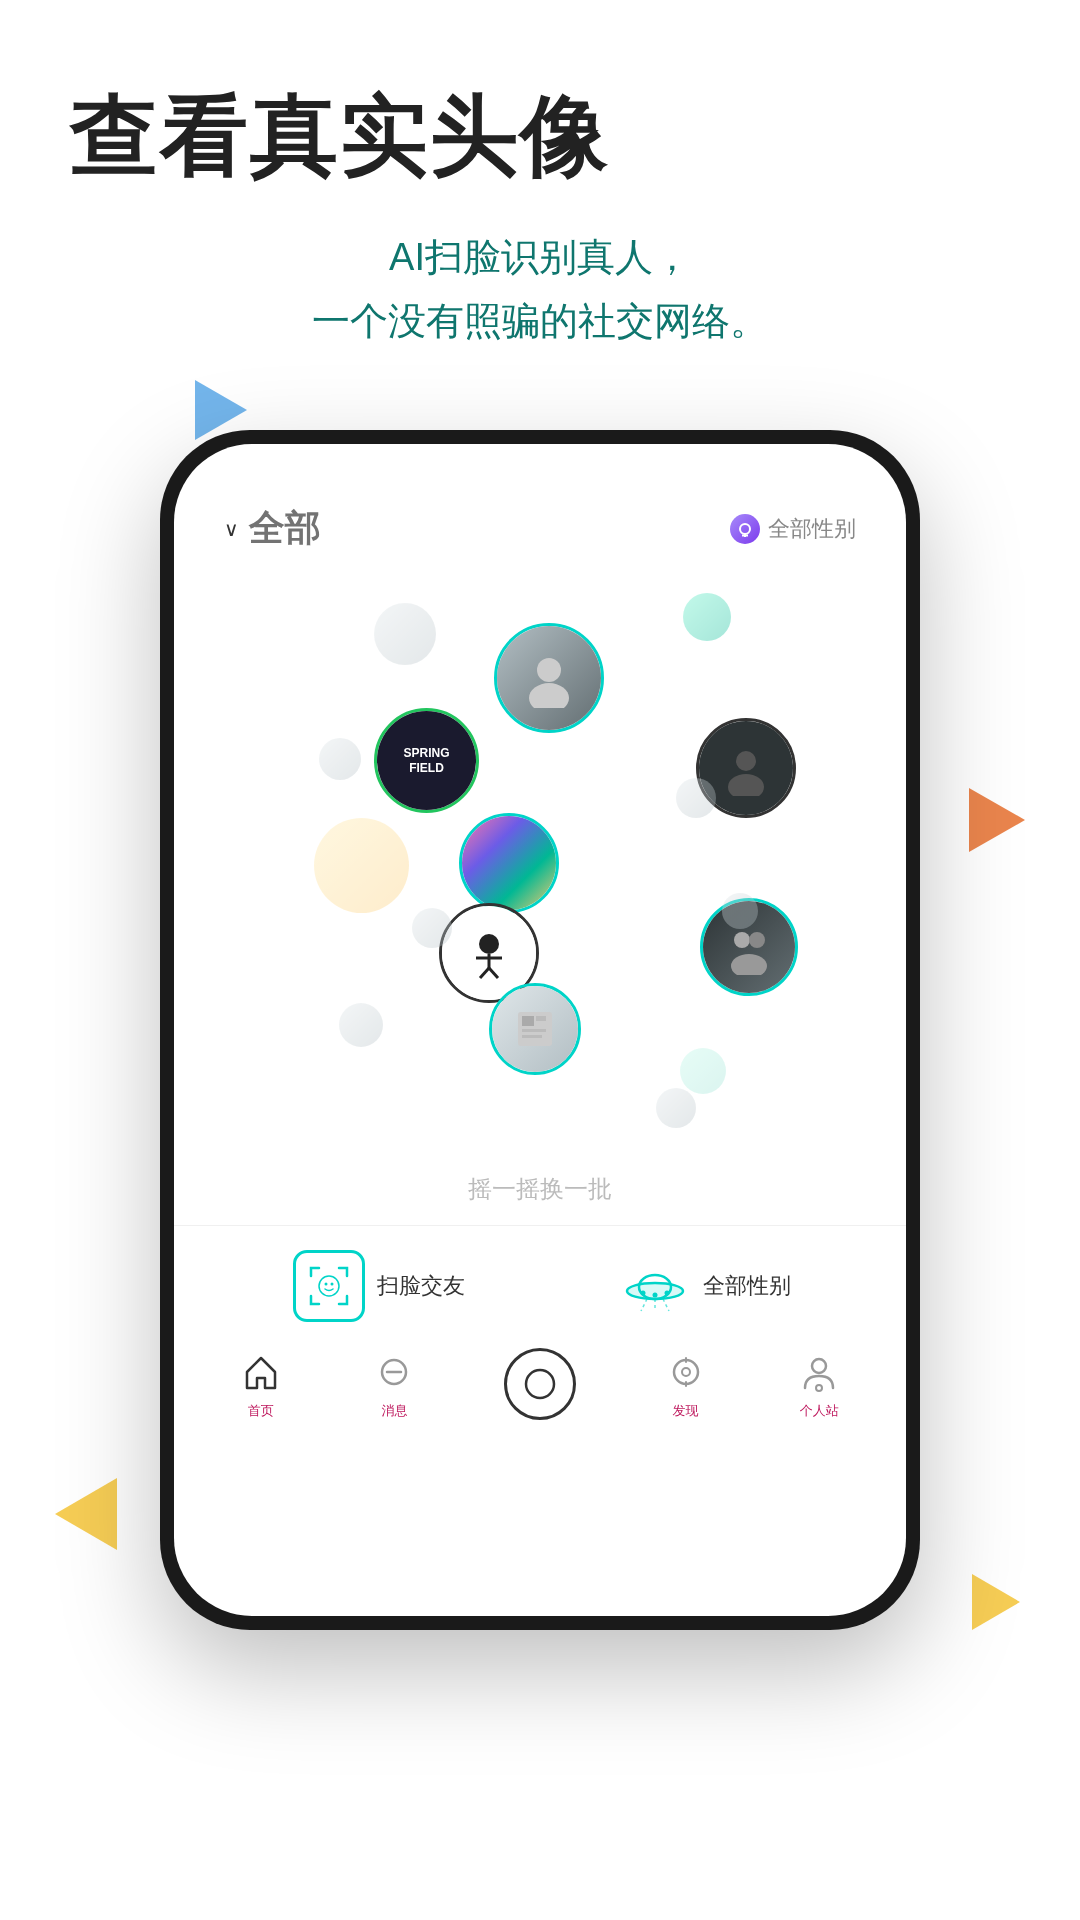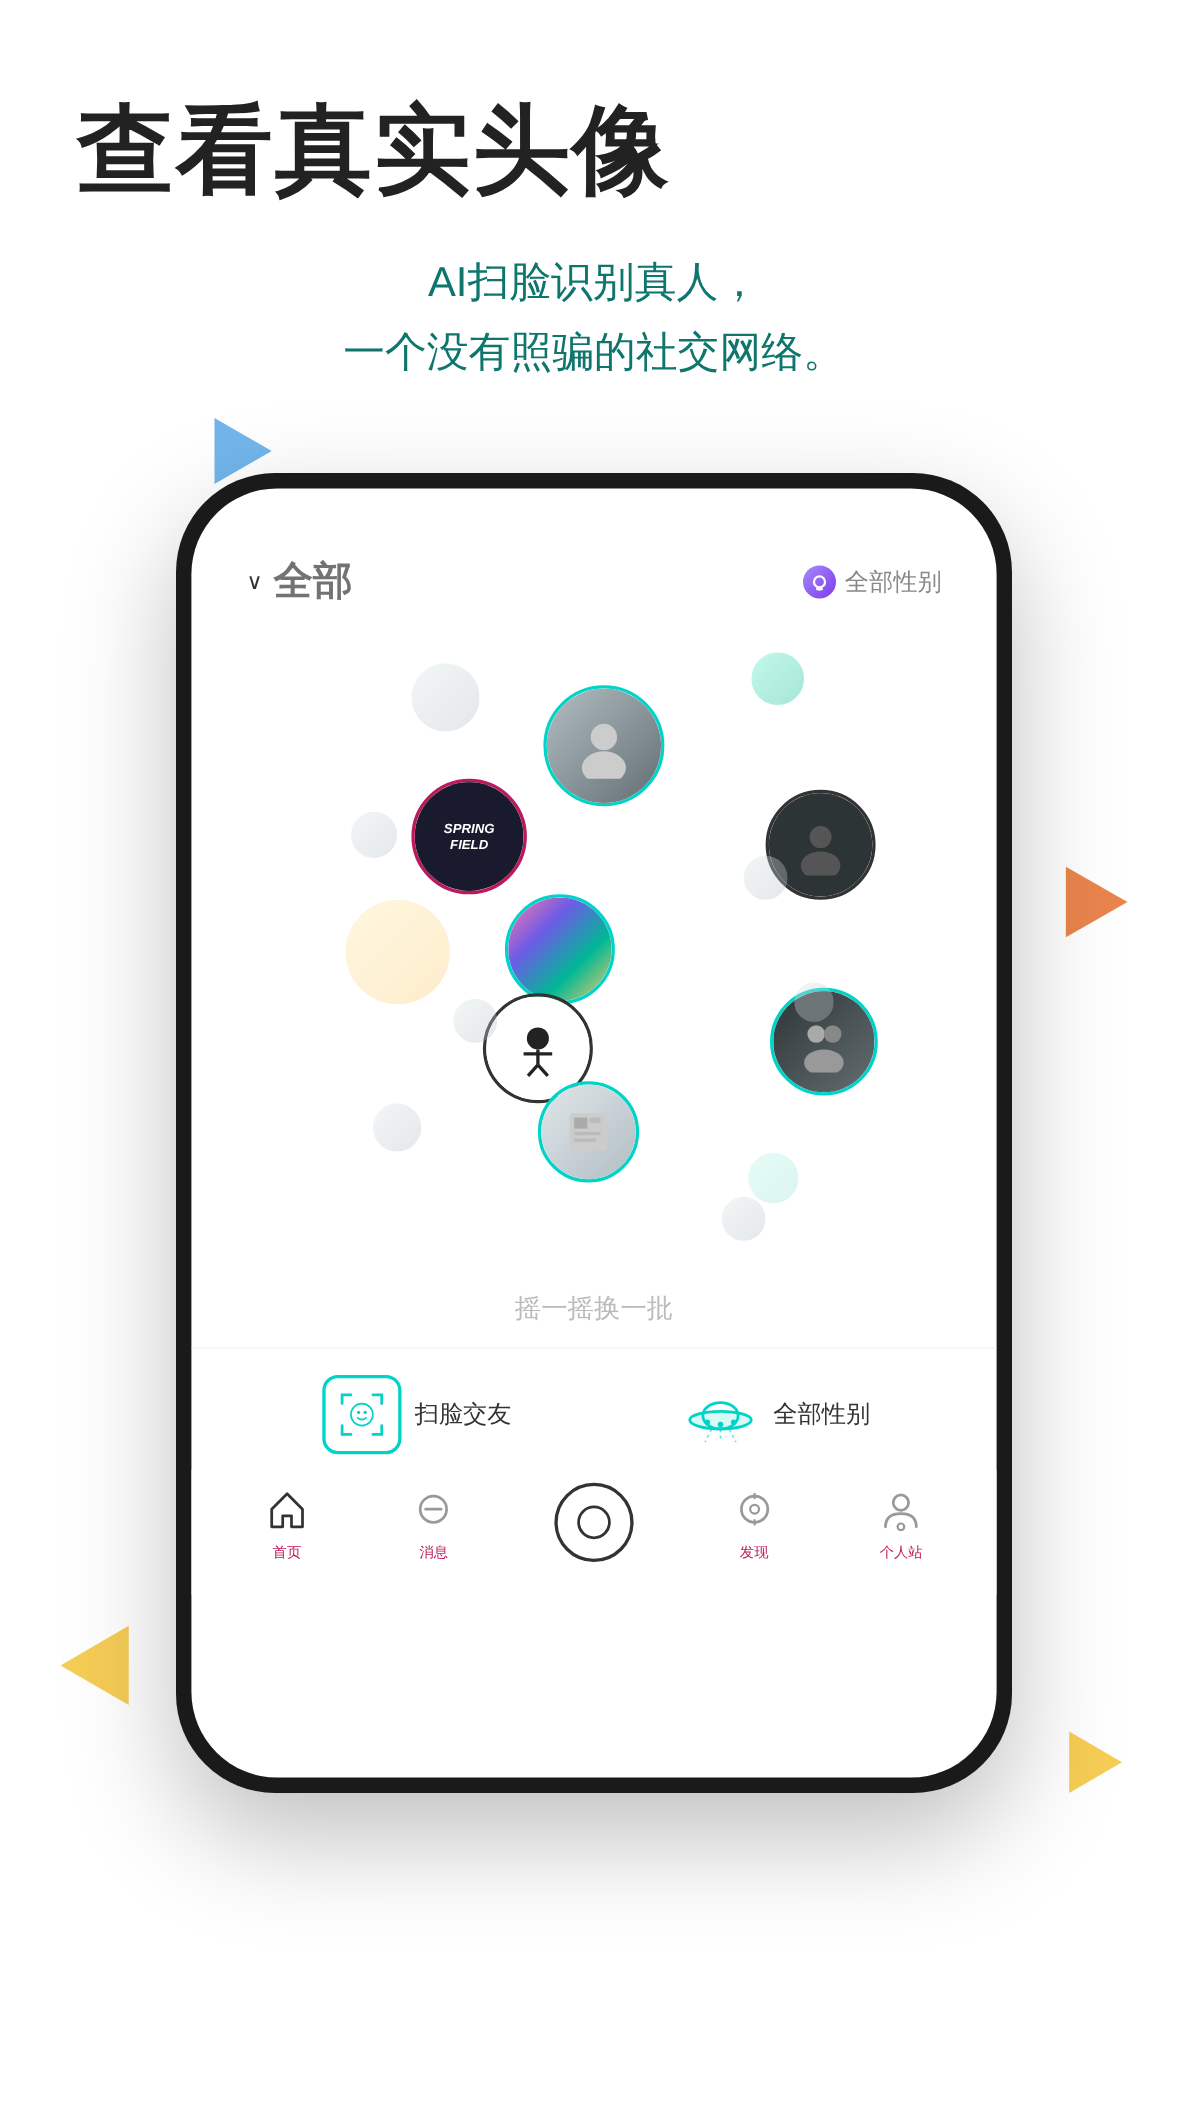--- a/index.html
+++ b/index.html
@@ -392,21 +392,21 @@
 
       <div class="avatar-bubble b4" style="width:110px;height:110px;top:40px;left:320px;border:3px solid #00d4c8;">
         <div class="avatar-inner c4" style="background:linear-gradient(135deg,#b2bec3,#636e72);">
           <svg width="60" height="60" viewBox="0 0 60 60">
             <circle cx="30" cy="22" r="12" fill="#ccc"></circle>
             <ellipse cx="30" cy="50" rx="20" ry="15" fill="#ccc"></ellipse>
           </svg>
         </div>
       </div>
 
-      <div class="avatar-bubble b7" style="width:105px;height:105px;top:125px;left:200px;border:3px solid #be185d;font-style:italic;">
+      <div class="avatar-bubble b7" style="width:105px;height:105px;top:125px;left:200px;border:3px solid #22c55e;">
         <div class="avatar-inner springfield-avatar" style="font-size:12px;line-height:1.2;background:#1a1a2e;color:white;">
           SPRING<br>FIELD
         </div>
       </div>
 
       <div class="avatar-bubble b8" style="width:100px;height:100px;top:135px;right:110px;border:3px solid #333;">
         <div class="avatar-inner c7">
           <svg width="55" height="55" viewBox="0 0 55 55">
             <circle cx="27" cy="20" r="10" fill="#555"></circle>
             <ellipse cx="27" cy="46" rx="18" ry="13" fill="#555"></ellipse>

